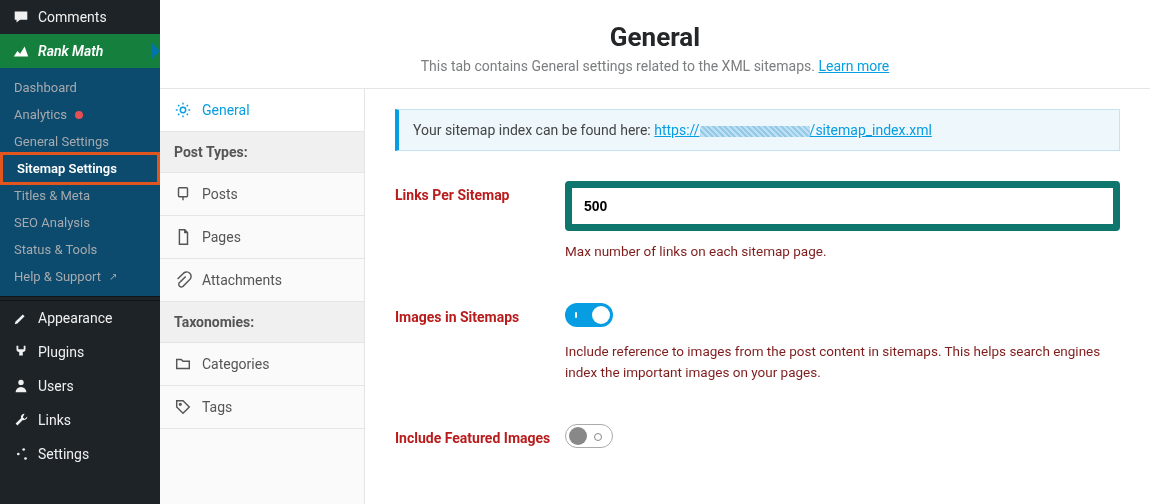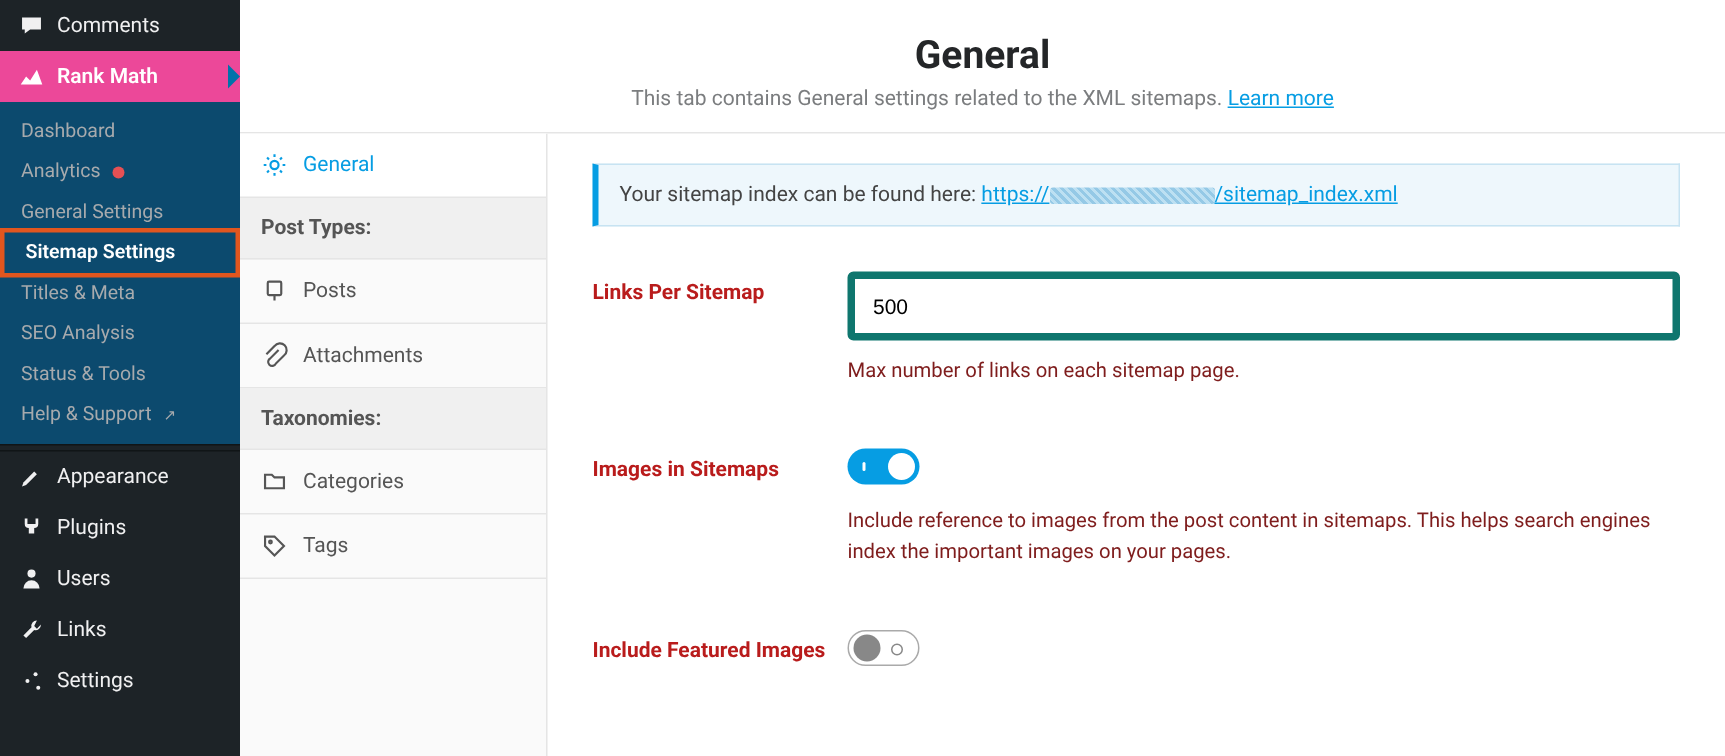--- a/index.html
+++ b/index.html
@@ -24,23 +24,24 @@
 .wp-menu-item {
   display: flex;
   align-items: center;
   padding: 8px 12px;
   gap: 8px;
   cursor: pointer;
   color: #f0f0f1;
   font-size: 14px;
 }
 .wp-menu-item.active {
-  background: #ec4899;
+  background: #15803d;
   color: #fff;
   position: relative;
+  font-style: italic;
 }
 .wp-menu-item.active::after {
   content: '';
   position: absolute;
   right: -8px;
   top: 50%;
   transform: translateY(-50%);
   border: 8px solid transparent;
   border-left-color: #0073aa;
 }
@@ -165,23 +166,24 @@
   flex-shrink: 0;
   font-weight: 700;
   font-size: 14px;
   color: #b91c1c;
   padding-top: 6px;
 }
 .form-control { flex: 1; }
 .form-control input[type=text] {
   width: 100%;
   padding: 10px 12px;
-  border: 5px solid #0f766e;
+  border: 7px solid #0f766e;
   border-radius: 4px;
   font-size: 14px;
+  font-weight: bold;
 }
 .form-help {
   margin-top: 10px;
   font-size: 13.5px;
   color: #7f1d1d;
   line-height: 1.5;
 }
 
 
 .toggle {
@@ -319,20 +321,26 @@
       <div class="tab-group-header">Post Types:</div>
       <div class="tab-item">
         <svg viewBox="0 0 20 20">
             <rect x="5" y="3" width="10" height="10" rx="1"></rect>
             <path d="M10 13v4"></path>
           </svg>
         <span>Posts</span>
       </div>
       <div class="tab-item">
         <svg viewBox="0 0 20 20">
+            <path d="M6 2h6l3 3v13H6z M12 2v3h3"></path>
+          </svg>
+        <span>Pages</span>
+      </div>
+      <div class="tab-item">
+        <svg viewBox="0 0 20 20">
             <path d="M13 6l-6 6a3 3 0 104 4l6-6a5 5 0 10-7-7l-6 6"></path>
           </svg>
         <span>Attachments</span>
       </div>
       <div class="tab-group-header">Taxonomies:</div>
       <div class="tab-item">
         <svg viewBox="0 0 20 20">
             <path d="M3 5h5l2 2h7v8H3z"></path>
           </svg>
         <span>Categories</span>

